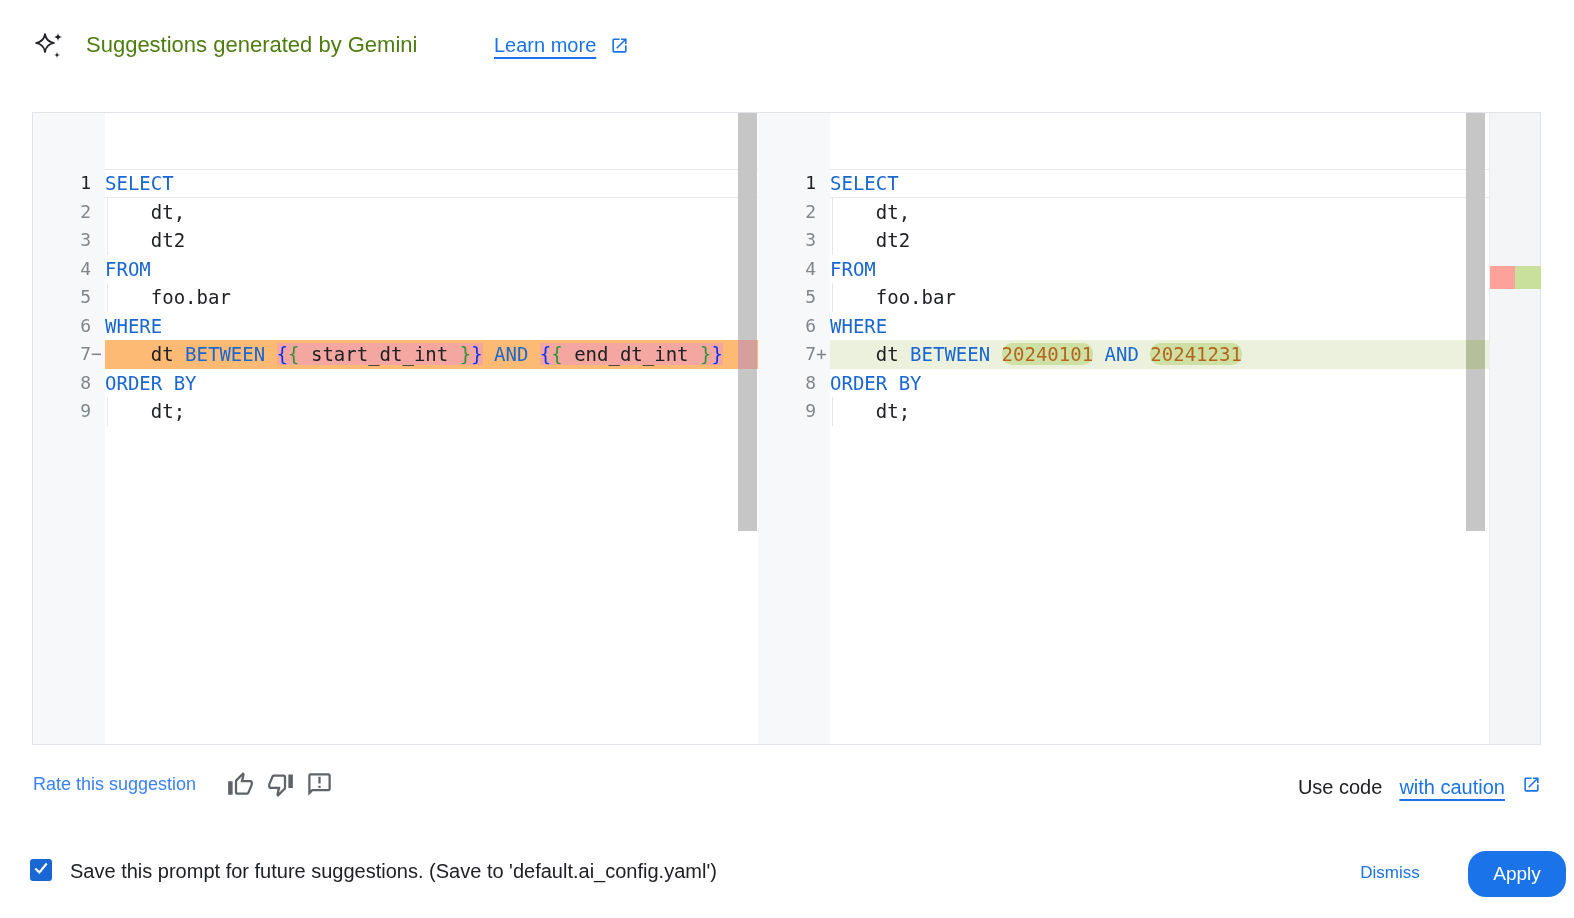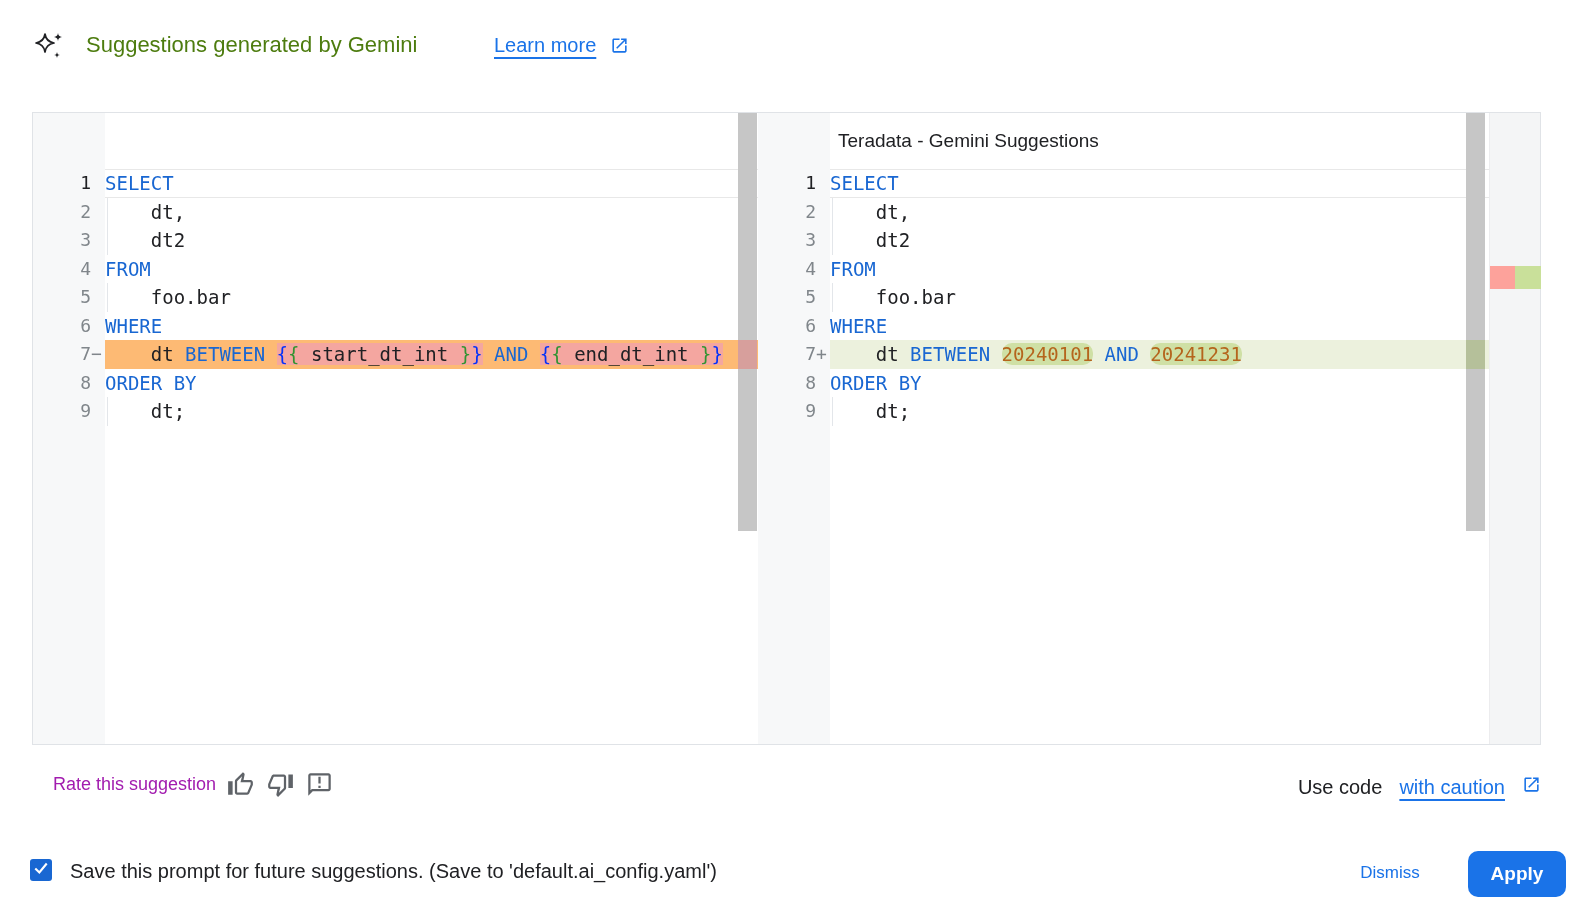--- a/index.html
+++ b/index.html
@@ -44,34 +44,34 @@
   #scroll-right { left:708px; }
   .scroll-del-mark { position:absolute; left:0; right:0; top:227px; height:28.5px; background:rgba(235,110,104,0.45); }
   .scroll-ins-mark { position:absolute; left:0; right:0; top:227px; height:28.5px; background:rgba(160,185,100,0.45); }
 
   #overview-ruler { position:absolute; top:0; bottom:0; left:1456px; width:51px;
                     background:#f4f5f6; border-left:1px solid #ececee; }
   #ruler-del { position:absolute; left:0; top:153px; width:25px; height:23px; background:#fda29b; }
   #ruler-ins { position:absolute; left:25px; top:153px; width:26px; height:23px; background:#c9e09a; }
 
   
-  #rate-label { left:33px; top:774px; font-size:18px; color:#a21caf;margin-left:20px; }
+  #rate-label { left:33px; top:774px; font-size:18px; color:#3b82f6; }
   .rate-ic { top:771px; width:27px; height:27px; cursor:pointer; color:#5f6368; }
   #thumb-up-btn { left:227px; } #thumb-down-btn { left:267px; } #feedback-btn { left:306px; }
   #use-code { right:33px; top:775px; font-size:20px; color:#202124; display:flex; align-items:center; gap:17px; }
   #use-code-link { color:#1a73e8; text-decoration:underline; text-underline-offset:5px; cursor:pointer; }
 
   
   #save-checkbox { left:30px; top:859px; width:22px; height:22px; background:#1967d2; border-radius:3px;
                    display:flex; align-items:center; justify-content:center; cursor:pointer; }
   #save-label { left:70px; top:858px; font-size:20px; color:#202124; line-height:26px; }
   #dismiss-btn { left:1340px; top:856px; width:100px; height:34px; font-size:17px; font-weight:500; color:#1a73e8;
                  background:none; border:none; cursor:pointer; font-family:Liberation Sans, sans-serif; }
   #apply-btn { left:1468px; top:851px; width:98px; height:46px; background:#1a73e8; color:#fff;
-               font-size:19px; font-weight:700; border:none; border-radius:10px; cursor:pointer;
+               font-size:19px; font-weight:400; border:none; border-radius:18px; cursor:pointer;
                font-family:"Liberation Sans", sans-serif; }
 </style>
 </head>
 <body>
 
 <span class="abs" style="left:34px; top:31px;">
   <svg width="30" height="30" viewBox="0 0 30 30">
     <path d="M11 3 C11.8 8.2 14.8 11.2 20 12 C14.8 12.8 11.8 15.8 11 21 C10.2 15.8 7.2 12.8 2 12 C7.2 11.2 10.2 8.2 11 3 Z" fill="none" stroke="#202124" stroke-width="1.7" stroke-linejoin="round"></path>
     <path d="M24 2 C24.4 4.6 25.4 5.6 28 6 C25.4 6.4 24.4 7.4 24 10 C23.6 7.4 22.6 6.4 20 6 C22.6 5.6 23.6 4.6 24 2 Z" fill="#202124"></path>
     <path d="M23 21 C23.3 23 24 23.7 26 24 C24 24.3 23.3 25 23 27 C22.7 25 22 24.3 20 24 C22 23.7 22.7 23 23 21 Z" fill="#202124"></path>
@@ -102,21 +102,20 @@
         <div class="line-row"><div class="gcell"><span>8</span><span class="sign"></span></div><div class="ccell"><span class="tok-kw">ORDER BY</span></div></div>
         <div class="line-row guide"><div class="gcell"><span>9</span><span class="sign"></span></div><div class="ccell"><span class="tok-pl">    dt;</span></div></div>
       </div>
     <div class="vscroll" id="scroll-left">
       <div class="scroll-del-mark"></div>
     </div>
   </div>
 
   <div class="editor" id="editor-right">
     <div class="gutter-bg"></div>
-    <div class="editor-title">Teradata - Gemini Suggestions</div>
     <div class="lines">
         <div class="line-row row-cur"><div class="gcell"><span>1</span><span class="sign"></span></div><div class="ccell"><span class="tok-kw">SELECT</span></div></div>
         <div class="line-row guide"><div class="gcell"><span>2</span><span class="sign"></span></div><div class="ccell"><span class="tok-pl">    dt,</span></div></div>
         <div class="line-row guide"><div class="gcell"><span>3</span><span class="sign"></span></div><div class="ccell"><span class="tok-pl">    dt2</span></div></div>
         <div class="line-row"><div class="gcell"><span>4</span><span class="sign"></span></div><div class="ccell"><span class="tok-kw">FROM</span></div></div>
         <div class="line-row guide"><div class="gcell"><span>5</span><span class="sign"></span></div><div class="ccell"><span class="tok-pl">    foo.bar</span></div></div>
         <div class="line-row"><div class="gcell"><span>6</span><span class="sign"></span></div><div class="ccell"><span class="tok-kw">WHERE</span></div></div>
         <div class="line-row row-ins"><div class="gcell"><span>7</span><span class="sign">+</span></div><div class="ccell"><span class="tok-pl">    dt </span><span class="tok-kw">BETWEEN</span><span class="tok-pl"> </span><span class="tok-num bg-ins">20240101</span><span class="tok-pl"> </span><span class="tok-kw">AND</span><span class="tok-pl"> </span><span class="tok-num bg-ins">20241231</span></div></div>
         <div class="line-row"><div class="gcell"><span>8</span><span class="sign"></span></div><div class="ccell"><span class="tok-kw">ORDER BY</span></div></div>
         <div class="line-row guide"><div class="gcell"><span>9</span><span class="sign"></span></div><div class="ccell"><span class="tok-pl">    dt;</span></div></div>

